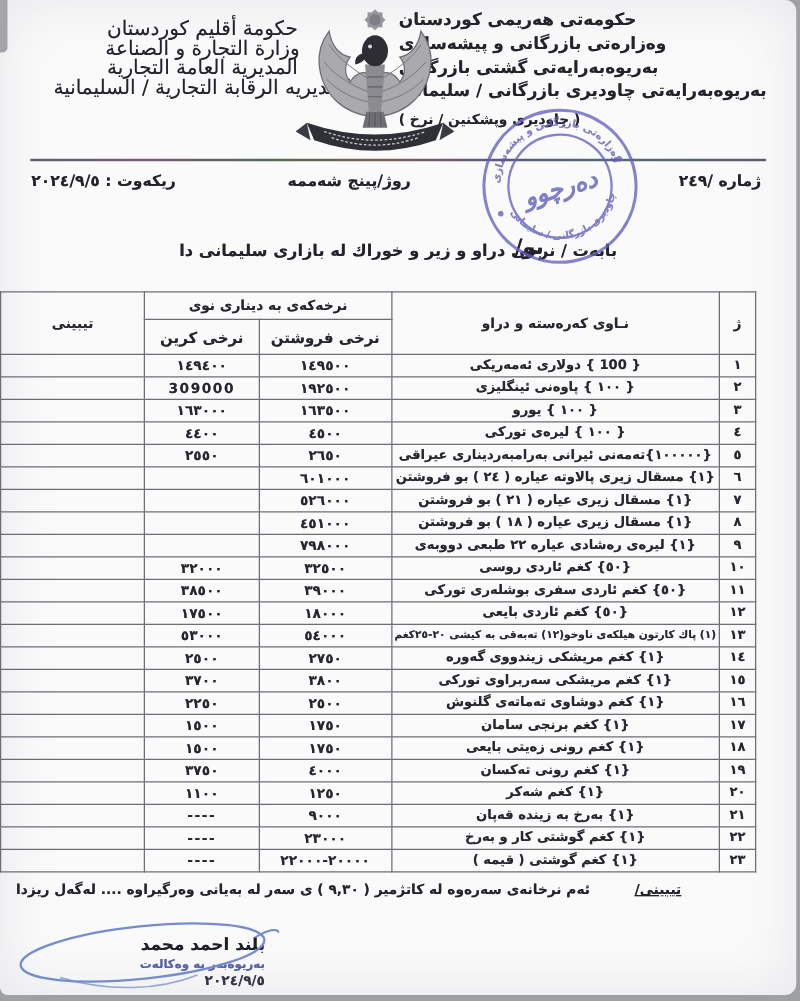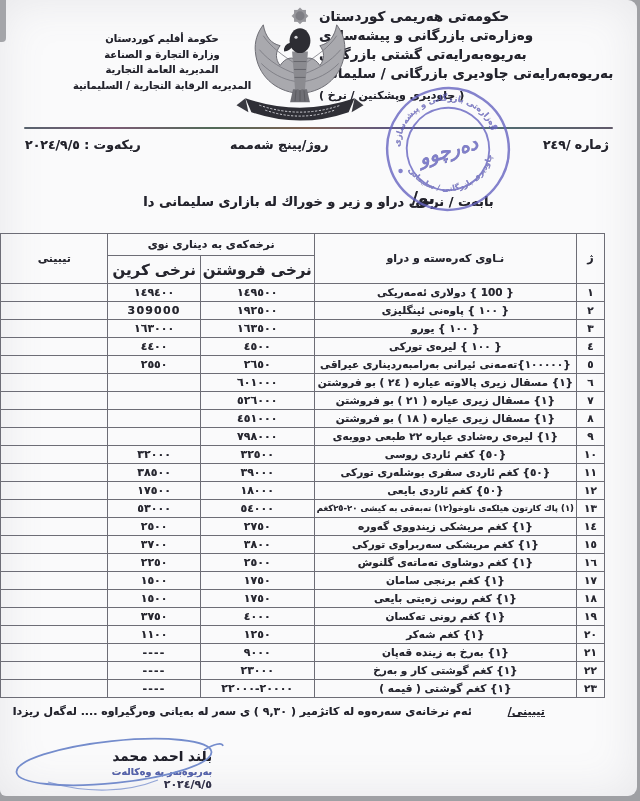--- a/index.html
+++ b/index.html
@@ -15,22 +15,22 @@
   .page::before { 
     content:""; position:absolute; left:0; top:0; width:6px; height:42px;
     background:#a4a5a9; border-radius:0 0 4px 0;
   }
 
   
   .lh-right { position:absolute; top:7px; right:14px; width:304px; text-align:left;
               font-size:13.5px; font-weight:bold; line-height:19px; }
   .lh-right .unit-line { font-size:11px; margin-top:3px; letter-spacing:.5px; }
   .lh-left  { position:absolute; top:15px; left:12px; width:300px; text-align:center;
-              font-size:10px; font-weight:bold; line-height:15.5px;
-              font-family:"DejaVu Sans", sans-serif;margin-top:16px; }
+              font-size:16px; font-weight:normal; line-height:15.5px;
+              font-family:"DejaVu Sans", sans-serif; }
   .emblem { position:absolute; left:234px; top:2px; width:132px; height:127px; }
   .divider { position:absolute; top:127px; left:24px; width:589px; height:2.4px;
     background:linear-gradient(90deg,#46525e,#6e4a66 15%,#3f5a46 32%,#705040 48%,#4a4478 64%,#3e5c62 80%,#50485a 100%);
     border-radius:2px; opacity:.9; }
 
   
   .meta-row { position:absolute; top:137px; left:0; right:0; height:20px;
               font-size:12.5px; font-weight:bold; }
   .meta-number { position:absolute; right:28px; }
   .meta-day    { position:absolute; left:230px; direction:rtl; }
@@ -48,21 +48,21 @@
                  table-layout:fixed; direction:rtl;
                  font-weight:bold; color:#26262e; }
   .price-table col.w-no   { width:30px; }
   .price-table col.w-name { width:223px; }
   .price-table col.w-sell { width:107px; }
   .price-table col.w-buy  { width:93px; }
   .price-table col.w-note { width:121px; }
   .price-table th, .price-table td { border:1px solid #6d6d76; padding:0 2px;
       text-align:center; vertical-align:middle; overflow:visible; white-space:nowrap; }
   .price-table thead tr:first-child th { height:22px; font-size:11px; }
-  .price-table thead tr:last-child  th { height:28px; font-size:15px; }
+  .price-table thead tr:last-child  th { height:28px; font-size:12px; }
   .price-table td { height:18px; font-size:10.5px; line-height:17px; }
   .price-table td.c-sell, .price-table td.c-buy { letter-spacing:1.2px; font-size:11px; }
   .price-table td.c-name.tiny { font-size:8.5px; letter-spacing:-.2px; }
 
   
   .note-line { position:absolute; top:705px; right:92px; font-size:11px; font-weight:bold; }
   .note-line .u { text-decoration:underline;margin-left:32px; }
   .signature { position:absolute; left:20px; top:748px; width:192px; }
   .sig-name  { font-size:13.5px; font-weight:bold; color:#1e1e28; }
   .sig-title { font-size:9.5px; font-weight:bold; color:#5563ae; margin-top:2px; }

